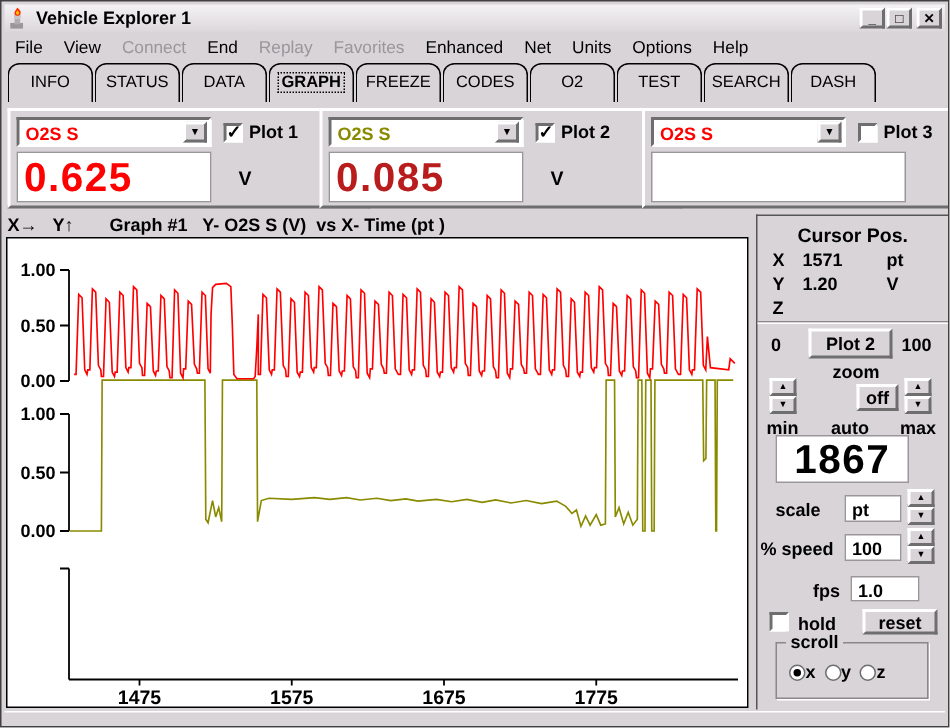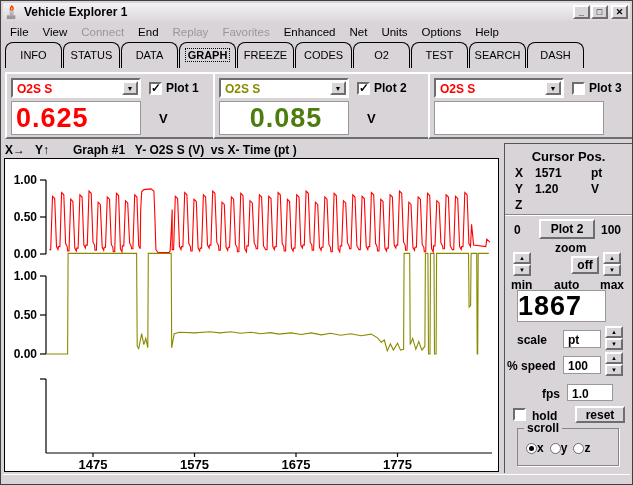--- a/index.html
+++ b/index.html
@@ -69,21 +69,21 @@
   .hr{position:absolute;left:0;width:100%;border-top:1px solid #8a868a;border-bottom:1px solid #fff;}
   .btn{background:#d8d4d8;border:2px solid;border-color:#fff #6e6e6e #6e6e6e #fff;
     font-family:"Liberation Sans",sans-serif;font-size:12px;font-weight:bold;text-align:center;padding:0;}
   .spinner{position:absolute;width:18px;height:24px;}
   .spin-btn{position:absolute;left:0;width:18px;height:12px;background:#d8d4d8;
     border:2px solid;border-color:#fff #6e6e6e #6e6e6e #fff;font-size:6px;line-height:7px;text-align:center;padding:0;}
   .spin-up{top:0;}
   .spin-dn{top:12px;}
   .white-field{background:#fff;border:1px solid #9a969a;font-weight:bold;}
   .bigbox{position:absolute;left:12px;top:146px;width:89px;height:32px;
-    font-size:27px;line-height:30px;letter-spacing:1px;}
+    font-size:27px;line-height:30px;text-align:center;letter-spacing:1px;}
   .radio{width:11px;height:11px;border-radius:50%;background:#fff;
     border:1px solid #6e6e6e;position:relative;display:inline-block;vertical-align:-2px;}
   .radio.sel::after{content:"";position:absolute;left:2px;top:2px;width:5px;height:5px;border-radius:50%;background:#000;}
   .scroll-group{position:absolute;left:12px;top:284px;width:102px;height:38px;
     border:1px solid #8a868a;box-shadow:1px 1px 0 #fff;}
   .scroll-legend{position:absolute;top:-8px;left:6px;background:#d8d4d8;padding:0 3px;font-size:12px;}
   .radio-item{margin-right:6px;white-space:nowrap;}
   .bottombar{position:absolute;left:2px;right:2px;top:473px;height:10px;
     border-top:1px solid #fff;background:#d8d4d8;}
 </style>
@@ -152,21 +152,21 @@
     <div class="combo">
       <span class="combo-text" id="sig1" style="color: rgb(138, 138, 0);">O2S S</span>
       <button class="combo-btn">▼</button>
     </div>
     <div class="chkrow">
       <span class="checkbox checked" id="chk1">
           <span class="mark">✓</span>
         </span>
       <span class="chk-label">Plot 2</span>
     </div>
-    <div class="value-box" id="val1" style="color: #4d7c0f; text-align: center;">0.085</div>
+    <div class="value-box" id="val1" style="color: #b91c1c;">0.085</div>
     <span class="unit-label">V</span>
   </div>
 
   <div class="plot-panel" style="left:427px">
     <div class="combo">
       <span class="combo-text" id="sig2" style="color: rgb(255, 0, 0);">O2S S</span>
       <button class="combo-btn">▼</button>
     </div>
     <div class="chkrow">
       <span class="checkbox" id="chk2"></span>

